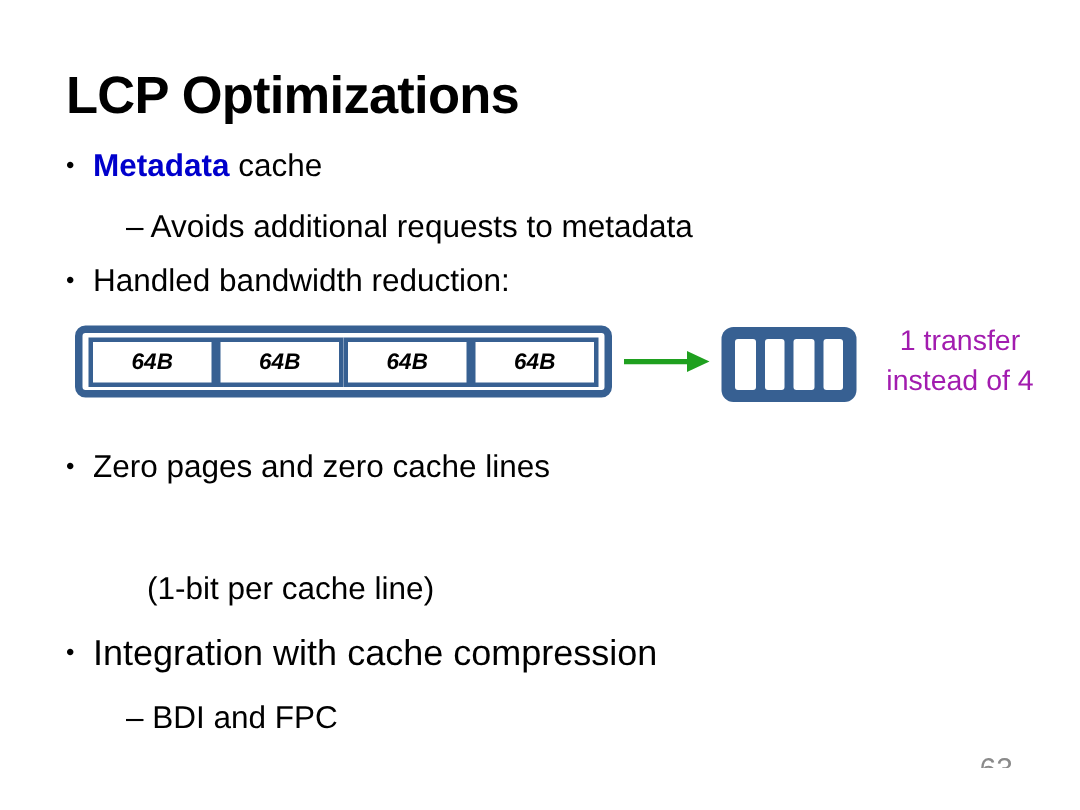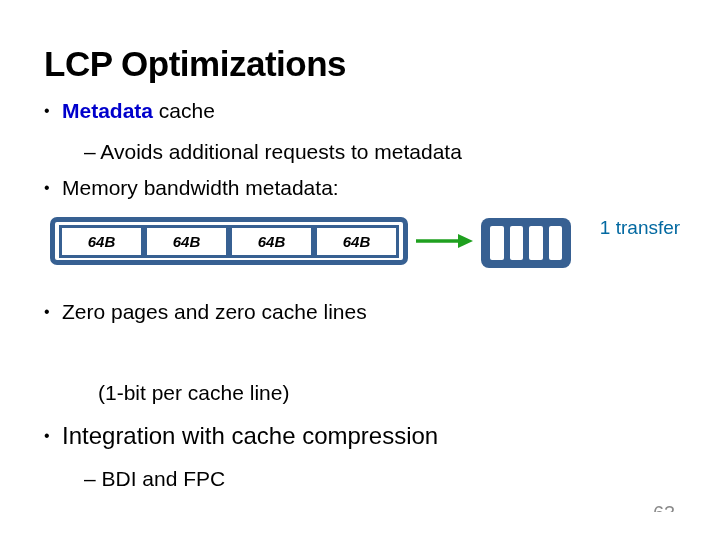--- a/index.html
+++ b/index.html
@@ -38,21 +38,21 @@
   }
   .arrow{position:absolute;left:414px;top:231px;width:60px;height:20px;}
   .compressed{
     position:absolute;left:481px;top:218px;width:90px;height:50px;
     background:var(--box-blue);border-radius:8px;
     display:flex;gap:6px;padding:8px 9px;
   }
   .slot{flex:1;background:#fff;border-radius:2px;}
   .caption{
     position:absolute;left:574px;top:214px;width:132px;
-    text-align:center;font-size:19px;line-height:27px;color:#0369a1;
+    text-align:center;font-size:19px;line-height:27px;color:#a21caf;
   }
   .pagenum{
     position:absolute;left:653px;top:502px;
     font-size:20px;color:var(--page-number-gray);
   }
 </style>
 </head>
 <body>
 
 <div class="slide">
@@ -61,21 +61,21 @@
 
   <div class="line" style="top:98px">
     <span class="marker">•</span>
     <span><span class="hl">Metadata</span><span> cache</span></span>
   </div>
 
   <div class="sub" style="top:139px">– Avoids additional requests to metadata</div>
 
   <div class="line" style="top:175px">
     <span class="marker">•</span>
-    <span>Memory bandwidth metadata:</span>
+    <span>Handled bandwidth reduction:</span>
   </div>
 
   <div class="uncompressed">
     <div class="cell64">64B</div>
     <div class="cell64">64B</div>
     <div class="cell64">64B</div>
     <div class="cell64">64B</div>
   </div>
 
   <svg class="arrow" viewBox="0 0 60 20">
@@ -85,20 +85,21 @@
 
   <div class="compressed">
     <div class="slot"></div>
     <div class="slot"></div>
     <div class="slot"></div>
     <div class="slot"></div>
   </div>
 
   <div class="caption">
     <div>1 transfer</div>
+    <div>instead of 4</div>
   </div>
 
   <div class="line" style="top:299px">
     <span class="marker">•</span>
     <span>Zero pages and zero cache lines</span>
   </div>
 
   <div class="sub2" style="top:380px">(1-bit per cache line)</div>
 
   <div class="line big" style="top:421px">

